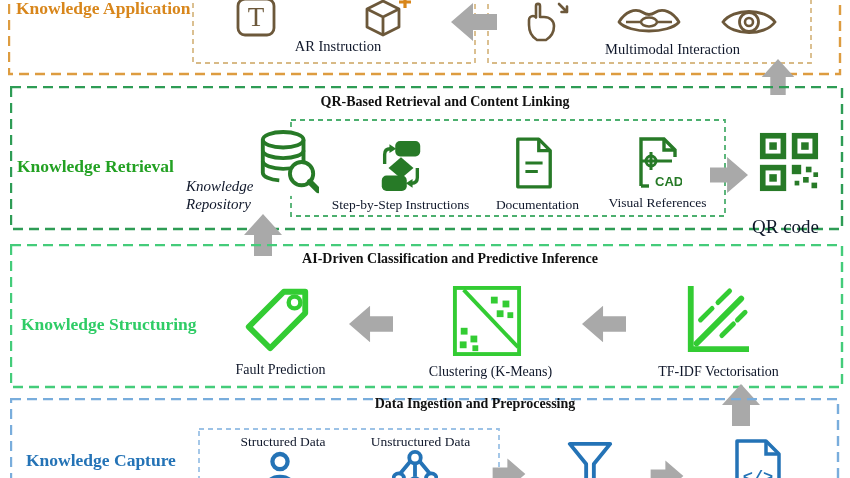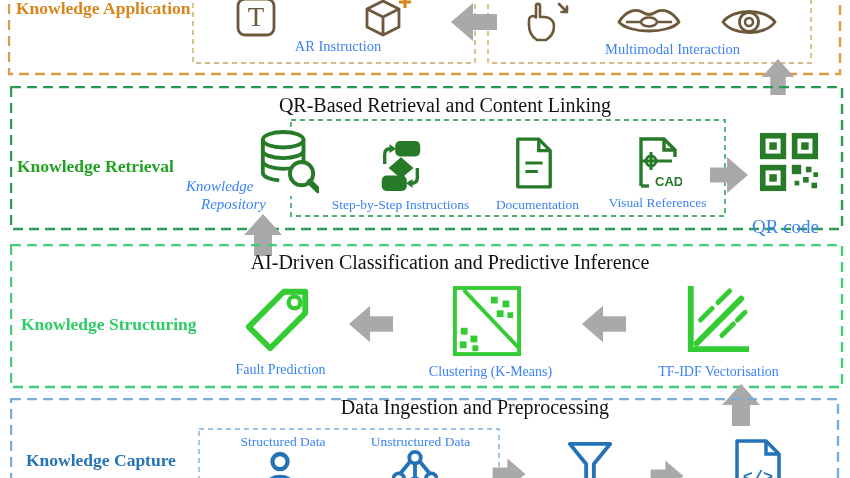--- a/index.html
+++ b/index.html
@@ -1,22 +1,22 @@
 <!DOCTYPE html>
 <html style="--application-label: #D8861B; --application-border: #DD9C40; --application-inner-border: #D8BA86; --application-icon: #6C583A; --retrieval-label: #23A123; --retrieval-border: #2E9C55; --retrieval-inner-border: #4CAF6E; --retrieval-icon: #277A27; --structuring-label: #2FCC66; --structuring-border: #44CC7A; --structuring-icon: #33CC33; --capture-label: #2473B6; --capture-border: #79ADDC; --capture-inner-border: #9CC2E6; --capture-icon: #2473B6; --arrow: #A9A9A9; --title-text: #111111;"><head>
 <meta charset="utf-8">
 <style>
   html,body { margin:0; padding:0; background:#fff; }
   body { font-family:"Liberation Serif", serif; }
   .canvas { position:relative; width:850px; height:478px; overflow:hidden; background:#fff; }
   .abs { position:absolute; }
   .boxsvg { position:absolute; }
   .layer-label { position:absolute; font-weight:bold; font-size:17.5px; white-space:nowrap; }
-  .title { position:absolute; font-weight:normal; font-size:20px; color:var(--title-text,#111); text-align:center; }
-  .item-label { position:absolute; font-size:13.5px; color:#3b82f6; text-align:center; line-height:1.15; }
+  .title { position:absolute; font-weight:bold; font-size:14px; color:var(--title-text,#111); text-align:center; }
+  .item-label { position:absolute; font-size:13.5px; color:#0f172a; text-align:center; line-height:1.15; }
   .lab-app { color:var(--application-label,#D8861B); }
   .lab-ret { color:var(--retrieval-label,#23A123); }
   .lab-str { color:var(--structuring-label,#2FCC66); }
   .lab-cap { color:var(--capture-label,#2473B6); }
   .c-app { color:var(--application-icon,#6C583A); }
   .c-ret { color:var(--retrieval-icon,#277A27); }
   .c-str { color:var(--structuring-icon,#33CC33); }
   .c-cap { color:var(--capture-icon,#2473B6); }
   .c-arrow { color:var(--arrow,#A9A9A9); }
   .arrow polygon { fill:currentColor; }
@@ -82,21 +82,21 @@
   </svg>
   <div class="title" style="left:145px;top:94px;width:600px;">QR-Based Retrieval and Content Linking</div>
   <div class="layer-label lab-ret" style="left:17px;top:156px;">Knowledge Retrieval</div>
 
   <svg class="boxsvg" style="left:290px;top:119px;" width="437" height="99">
     <rect x="1" y="1" width="434" height="96" fill="none" stroke="var(--retrieval-inner-border,#4CAF6E)" stroke-width="1.8" stroke-dasharray="5 4"></rect>
   </svg>
 
   <div class="item-label" style="left:186px;top:178px;width:95px;text-align:left;font-size:15px;line-height:1.18;font-style:italic;">
     <span style="display:block;">Knowledge</span>
-    <span style="display:block;text-align:center;">Repository</span>
+    <span style="display:block;">Repository</span>
   </div>
 
   <svg class="abs c-ret" style="left:257px;top:128px;" width="62" height="70" viewBox="0 0 64 72">
     <rect x="0" y="0" width="64" height="70" fill="#ffffff"></rect>
     <ellipse cx="27" cy="12" rx="21" ry="8" fill="none" stroke="currentColor" stroke-width="4"></ellipse>
     <path d="M6 12 V46 C6 50 13.5 53.3 23 54" fill="none" stroke="currentColor" stroke-width="4"></path>
     <path d="M48 12 V34" fill="none" stroke="currentColor" stroke-width="4"></path>
     <path d="M6 23 C6 27.4 15.4 31 27 31 C38.6 31 48 27.4 48 23" fill="none" stroke="currentColor" stroke-width="4"></path>
     <path d="M6 34 C6 38.4 15.4 42 27 42 C32.8 42 38.1 41.1 42 39.6" fill="none" stroke="currentColor" stroke-width="4"></path>
     <circle cx="46" cy="47" r="12" fill="#ffffff" stroke="currentColor" stroke-width="4"></circle>

